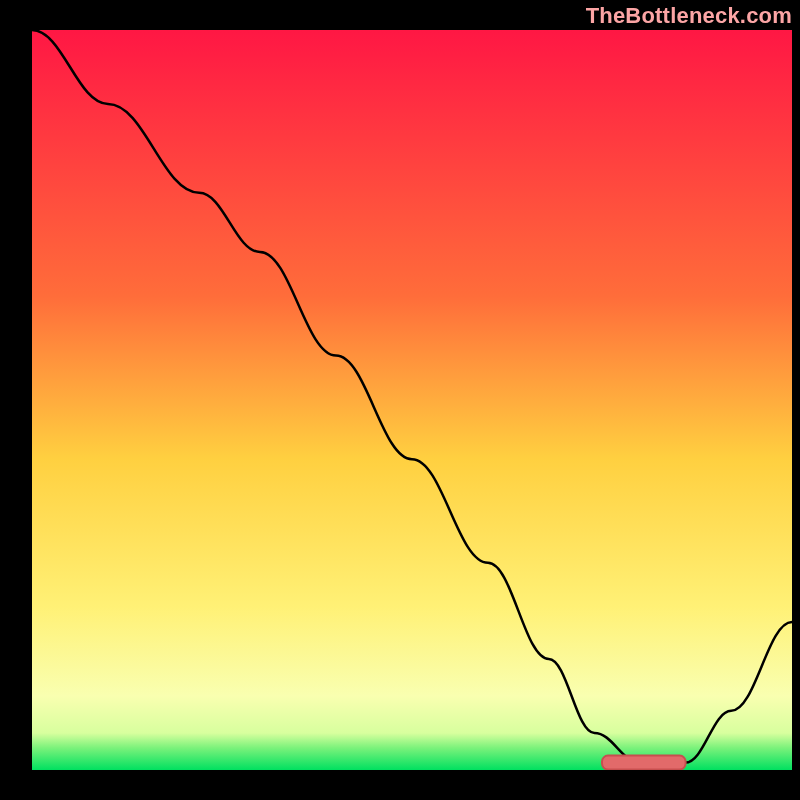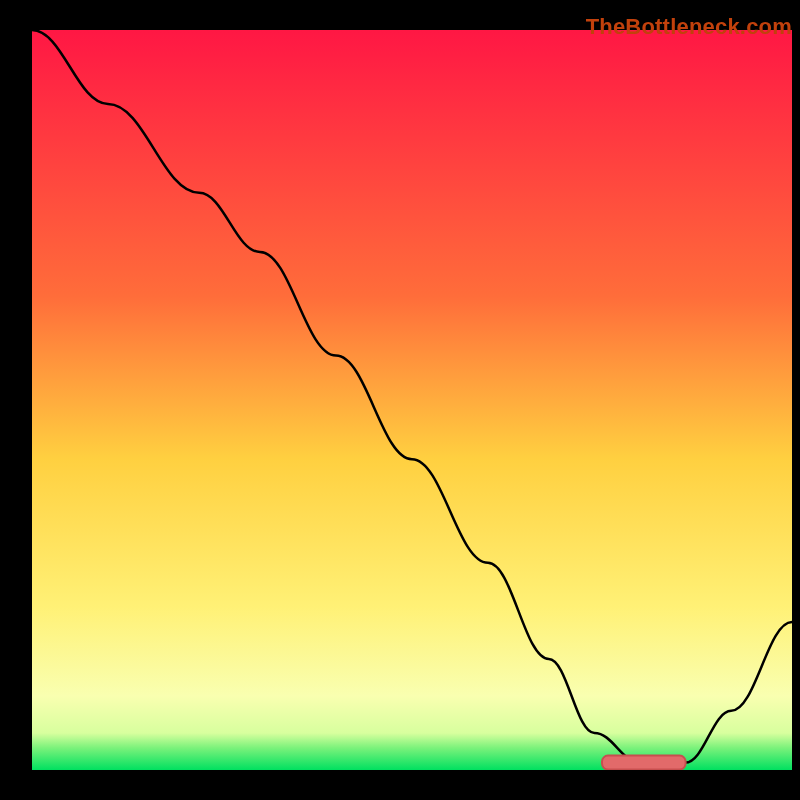--- a/index.html
+++ b/index.html
@@ -11,23 +11,23 @@
     font-family: Arial, Helvetica, sans-serif;
     overflow: hidden;
   }
   .frame {
     position: relative;
     width: 800px;
     height: 800px;
   }
   .watermark {
     position: absolute;
-    top: 14px;
+    top: 3px;
     right: 8px;
-    color: #c2410c;
+    color: #fca5a5;
     font-size: 22px;
     font-weight: 600;
     letter-spacing: 0.2px;
     z-index: 10;
     margin-left: 39px;
   }
   .plot-wrap {
     position: absolute;
     left: 32px;
     top: 30px;

